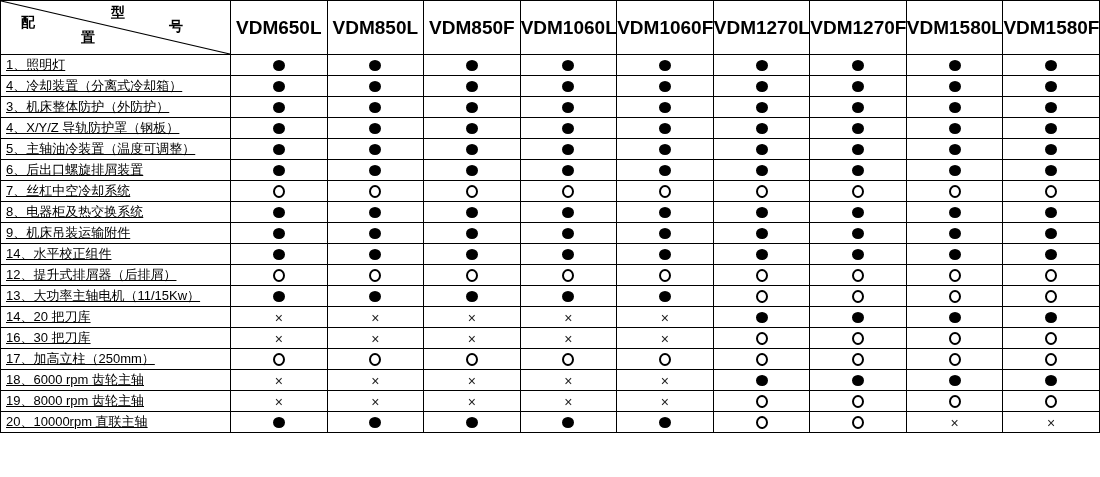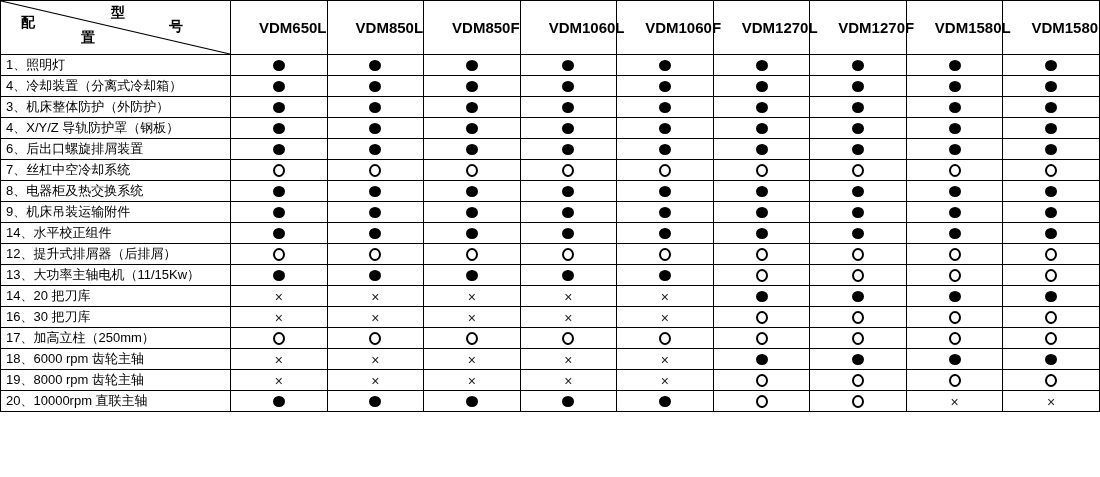--- a/index.html
+++ b/index.html
@@ -4,25 +4,25 @@
 <style>
   html,body{margin:0;padding:0;background:#fff;}
   body{width:1100px;height:477px;overflow:hidden;
        font-family:"Liberation Sans","DejaVu Sans",sans-serif;color:#000;}
   table.spec{border-collapse:collapse;table-layout:fixed;width:1100px;}
   th,td{border:1px solid #000;padding:0;margin:0;}
   .corner-th{position:relative;height:53px;overflow:hidden;}
   .corner-th svg.diag{position:absolute;left:0;top:0;width:100%;height:100%;display:block;}
   .corner-th svg.diag line{stroke:#000;stroke-width:1.2;}
   .c-char{position:absolute;font-size:14px;font-weight:bold;line-height:1;}
-  .model-th{height:53px;font-size:15px;font-weight:bold;text-align:center;
-            vertical-align:middle;letter-spacing:0px;padding-left:28px;}
+  .model-th{height:53px;font-size:19px;font-weight:bold;text-align:center;
+            vertical-align:middle;letter-spacing:0px;}
   tbody td{height:20px;vertical-align:middle;}
   .label-td{font-size:13px;text-align:left;padding-left:5px;white-space:nowrap;
-            overflow:hidden;}
+            overflow:hidden;text-decoration:underline;}
   .sym-td{text-align:center;}
   .sym-filled{display:inline-block;width:12px;height:11px;background:#000;
               border-radius:50%;vertical-align:middle;}
   .sym-hollow{display:inline-block;width:8px;height:9px;border:2px solid #000;
               border-radius:50%;vertical-align:middle;background:#fff;}
   .sym-cross{font-size:14px;line-height:1;color:#222;vertical-align:middle;}
 </style>
 </head>
 <body>
 
@@ -98,20 +98,32 @@
         <td class="sym-td"><span class="sym-filled"></span></td>
         <td class="sym-td"><span class="sym-filled"></span></td>
         <td class="sym-td"><span class="sym-filled"></span></td>
         <td class="sym-td"><span class="sym-filled"></span></td>
         <td class="sym-td"><span class="sym-filled"></span></td>
         <td class="sym-td"><span class="sym-filled"></span></td>
         <td class="sym-td"><span class="sym-filled"></span></td>
         <td class="sym-td"><span class="sym-filled"></span></td>
       </tr>
       <tr>
+        <td class="label-td">5、主轴油冷装置（温度可调整）</td>
+        <td class="sym-td"><span class="sym-filled"></span></td>
+        <td class="sym-td"><span class="sym-filled"></span></td>
+        <td class="sym-td"><span class="sym-filled"></span></td>
+        <td class="sym-td"><span class="sym-filled"></span></td>
+        <td class="sym-td"><span class="sym-filled"></span></td>
+        <td class="sym-td"><span class="sym-filled"></span></td>
+        <td class="sym-td"><span class="sym-filled"></span></td>
+        <td class="sym-td"><span class="sym-filled"></span></td>
+        <td class="sym-td"><span class="sym-filled"></span></td>
+      </tr>
+      <tr>
         <td class="label-td">6、后出口螺旋排屑装置</td>
         <td class="sym-td"><span class="sym-filled"></span></td>
         <td class="sym-td"><span class="sym-filled"></span></td>
         <td class="sym-td"><span class="sym-filled"></span></td>
         <td class="sym-td"><span class="sym-filled"></span></td>
         <td class="sym-td"><span class="sym-filled"></span></td>
         <td class="sym-td"><span class="sym-filled"></span></td>
         <td class="sym-td"><span class="sym-filled"></span></td>
         <td class="sym-td"><span class="sym-filled"></span></td>
         <td class="sym-td"><span class="sym-filled"></span></td>

